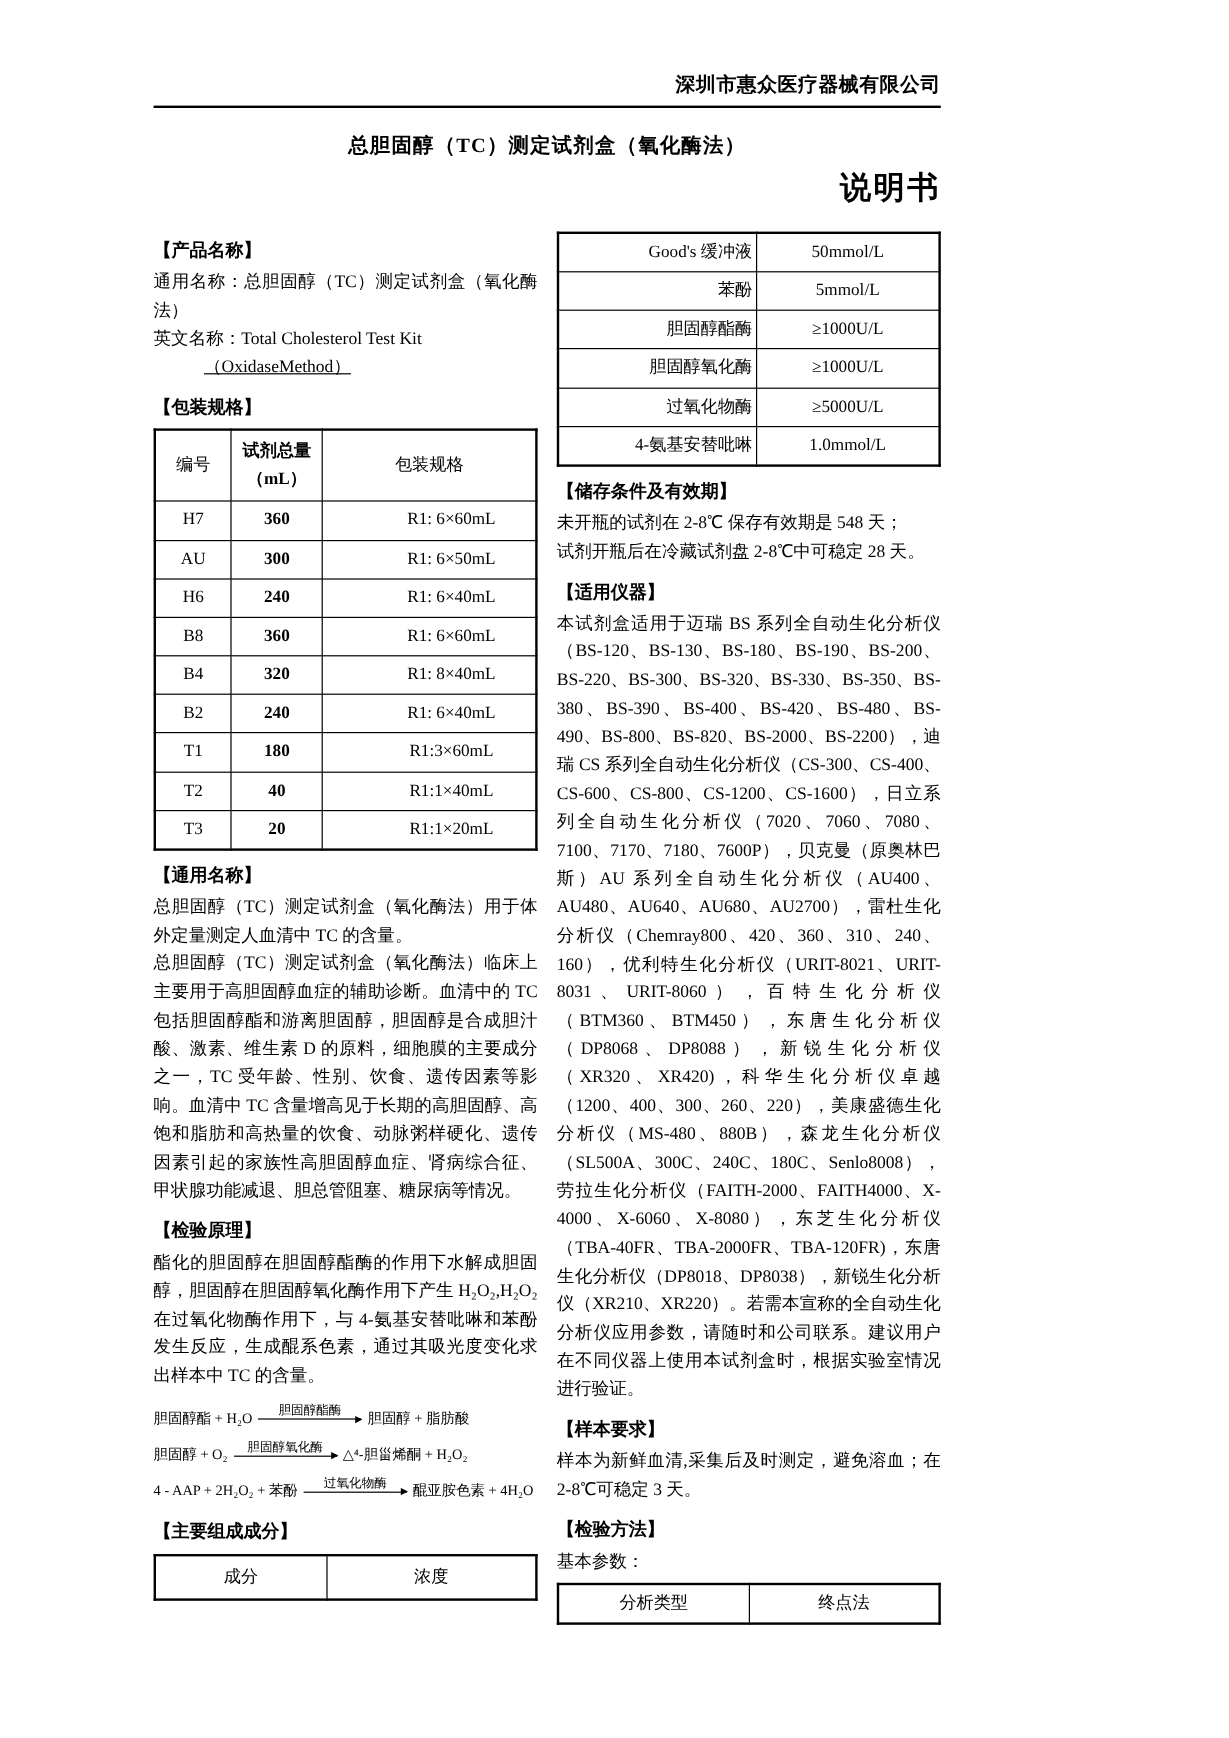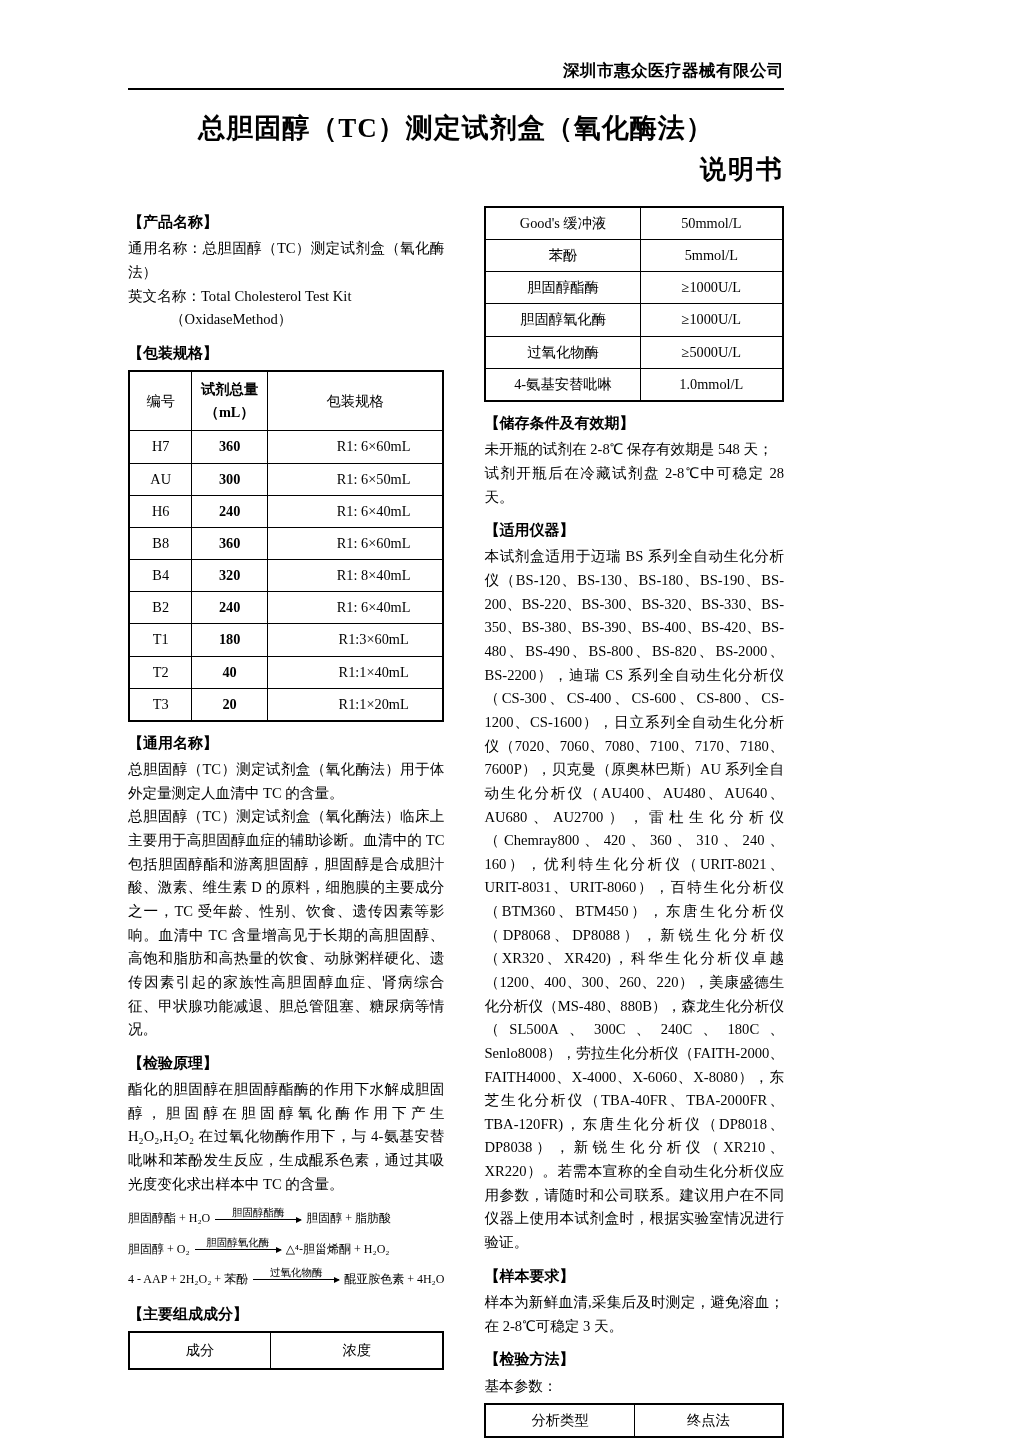--- a/index.html
+++ b/index.html
@@ -30,54 +30,55 @@
     letter-spacing: 0.5px;
     padding-bottom: 6px;
   }
   .header-rule {
     border-bottom: 2.2px solid #000;
     margin-bottom: 20px;
   }
   
   .doc-title {
     text-align: center;
-    font-size: 27px;
+    font-size: 17px;
     font-weight: bold;
     letter-spacing: 1px;
     margin: 16px 0 4px 0;
   }
   .doc-subtitle {
     text-align: right;
     font-size: 26px;
     font-weight: bold;
     letter-spacing: 2px;
     margin: 6px 0 14px 0;
   }
   
   .cols {
     display: flex;
-    gap: 40px;
+    gap: 16px;
     align-items: flex-start;
   }
   .col {
     width: 364px;
     font-size: 14.6px;
     line-height: 1.62;
   }
   .sec-head {
     font-weight: bold;
     font-size: 15px;
     margin: 9px 0 3px 0;
   }
   .p {
     margin: 0;
     text-align: justify;
   }
   .pad-left {
     padding-left: 42px;
+    text-decoration: underline;
   }
   
   table {
     border-collapse: collapse;
     width: 100%;
     font-size: 14.3px;
     margin: 5px 0 4px 0;
   }
   table.thick {
     border: 2.3px solid #000;
@@ -89,21 +90,21 @@
     font-weight: normal;
   }
   table.thick td.tall {
     padding: 6px 3px;
   }
   .spec-table td:nth-child(1) { width: 20%; }
   .spec-table td:nth-child(2) { width: 24%; font-weight: bold; }
   .spec-table td:nth-child(3) { width: 56%; padding-left: 40px; }
   .ing-table td:nth-child(1) { width: 45%; }
   .ing-table td:nth-child(2) { width: 55%; }
-  .reag-table td:nth-child(1) { width: 52%; }
+  .reag-table td:nth-child(1) { width: 52%; text-align: right; }
   .reag-table td:nth-child(2) { width: 48%; }
   .method-table td:nth-child(1) { width: 50%; }
   .method-table td:nth-child(2) { width: 50%; }
   
   .formulas {
     font-size: 12px;
     line-height: 2.35;
     margin: 8px 0 2px 0;
     white-space: nowrap;
     font-family: Liberation Serif, serif;

